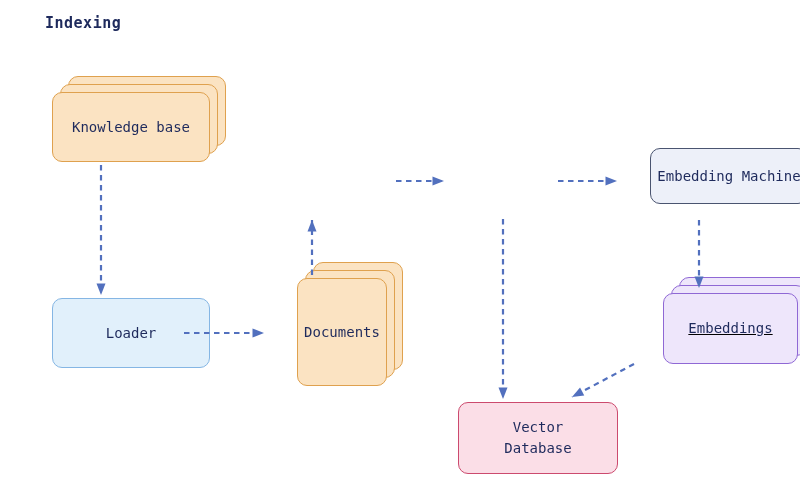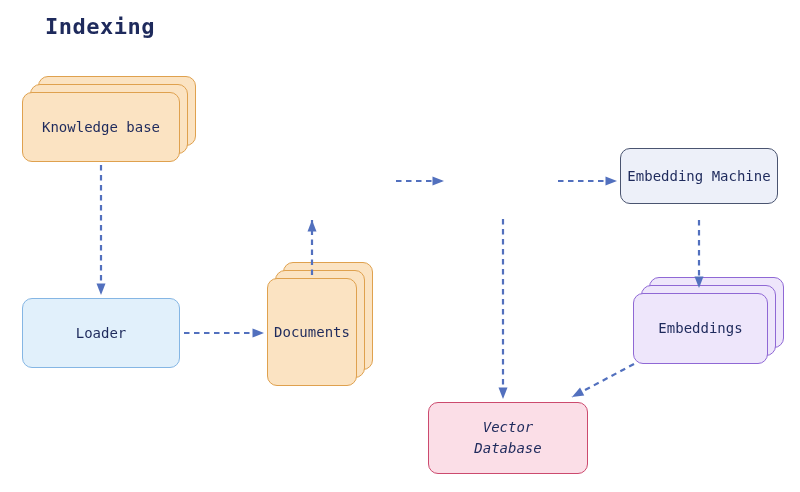--- a/index.html
+++ b/index.html
@@ -5,41 +5,41 @@
   html,body{margin:0;padding:0;background:#ffffff;}
   .canvas{
     position:relative;
     width:800px;height:492px;
     background:#ffffff;
     font-family:"DejaVu Sans Mono","Liberation Mono",monospace;
     overflow:hidden;
   }
   .diagram-title{
     position:absolute;left:45px;top:14px;margin:0;
-    font-size:22px;font-weight:600;letter-spacing:.5px;
+    font-size:15px;font-weight:600;letter-spacing:.5px;
     color:var(--text,#1e2a5c);
   }
   .node{position:absolute;}
   .card{
     position:absolute;box-sizing:border-box;
     width:100%;height:100%;
-    border-radius:10px;border:1.6px solid;
+    border-radius:10px;border:1.6px solid;margin-left:30px;
   }
   .card.front{display:flex;align-items:center;justify-content:center;z-index:3;}
   .card.back1{left:8px;top:-8px;z-index:2;}
   .card.back2{left:16px;top:-16px;z-index:1;}
   .label{
     font-size:14px;font-weight:500;line-height:21px;
     color:var(--text,#1e2a5c);
     text-align:center;white-space:pre-line;padding:0 4px;
   }
   .orange .card{background:var(--orange-fill,#fbe3c2);border-color:var(--orange-border,#dfa14e);}
   .blue   .card{background:var(--blue-fill,#e1f0fb);border-color:var(--blue-border,#85b6e4);}
   .slate  .card{background:var(--slate-fill,#edf0f9);border-color:var(--slate-border,#4a5470);}
-  .purple .card{background:var(--purple-fill,#eee6fb);border-color:var(--purple-border,#8f68d5);}
+  .purple .card{background:var(--purple-fill,#eee6fb);border-color:var(--purple-border,#8f68d5);text-decoration:underline;}
   .pink   .card{background:var(--pink-fill,#fbdee7);border-color:var(--pink-border,#cc4a6e);}
   .edges{position:absolute;left:0;top:0;width:800px;height:492px;z-index:5;pointer-events:none;}
   .edges path.edge{
     fill:none;stroke:var(--arrow,#5270be);
     stroke-width:2.2;stroke-dasharray:5.5 4.5;
   }
   #ah path{fill:var(--arrow,#5270be);}
 </style>
 </head>
 <body>
@@ -79,21 +79,21 @@
   </div>
 
   <div class="node purple" style="left:633px;top:293px;width:135px;height:71px;">
     <div class="card back2"></div>
     <div class="card back1"></div>
     <div class="card front">
       <span class="label">Embeddings</span>
     </div>
   </div>
 
-  <div class="node pink" style="left:428px;top:402px;width:160px;height:72px;font-style:italic;">
+  <div class="node pink" style="left:428px;top:402px;width:160px;height:72px;">
     <div class="card front">
       <span class="label">Vector
 Database</span>
     </div>
   </div>
 
   <svg class="edges" viewBox="0 0 800 492">
     <defs>
       <marker id="ah" markerUnits="userSpaceOnUse" markerWidth="13" markerHeight="11" refX="12" refY="5" orient="auto">
         <path d="M0.5,0.5 L12,5 L0.5,9.5 Z"></path>

